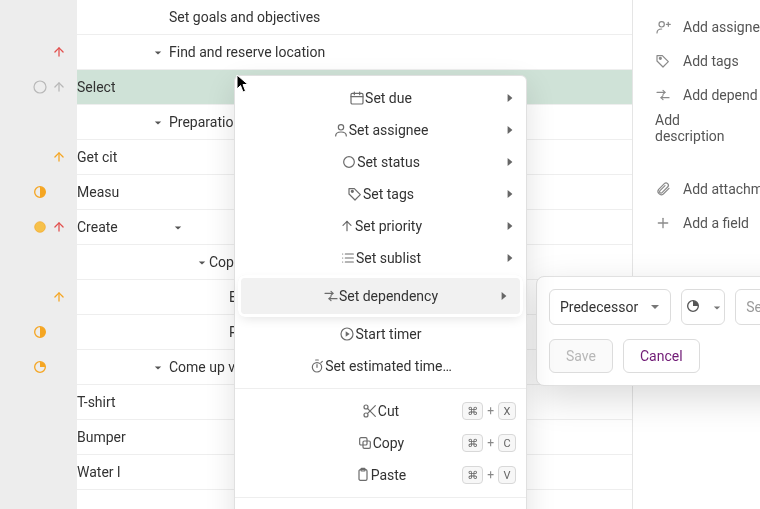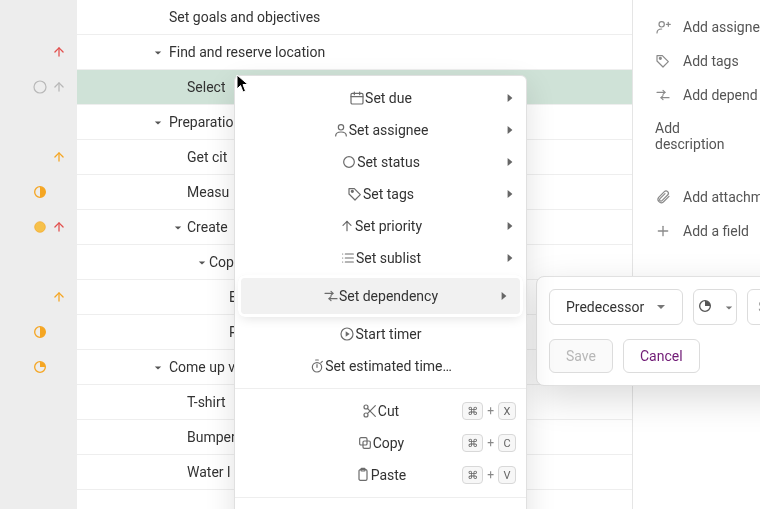--- a/index.html
+++ b/index.html
@@ -35,21 +35,21 @@
     height: 35px;
     display: flex;
     align-items: center;
     padding-left: 0;
     border-bottom: 1px solid #eee;
   }
   .task-row.highlighted {
     background: #cfe2d7;
   }
   .indent-0 .label { margin-left: 92px; }
-  .indent-1 .label { margin-left: 110px; }
+  .indent-1 .label { }
   .indent-2 .label { margin-left: 132px; }
   .label { color: #333; white-space: nowrap; overflow: hidden; }
   .caret {
     position: absolute;
     width: 10px;
     height: 10px;
     display: flex;
     align-items: center;
     justify-content: center;
     color: #555;
@@ -94,21 +94,21 @@
   .side-item {
     display: flex;
     align-items: center;
     gap: 12px;
     height: 34px;
     color: #555;
     white-space: nowrap;
   }
   .side-item .icon { width: 16px; height: 16px; color: #8a8a8a; flex: 0 0 16px; display:flex; align-items:center; justify-content:center; }
   .side-item span.text { color: #555; }
-  .side-desc { margin-top: 8px; color: #555; }
+  .side-desc { color: #555; }
   
   .ctx-menu {
     position: absolute;
     left: 234px;
     top: 75px;
     width: 293px;
     background: #fff;
     border: 1px solid #e0e0e0;
     border-radius: 6px;
     box-shadow: 0 10px 30px rgba(0,0,0,0.12);
@@ -184,21 +184,21 @@
     gap: 10px;
     align-items: center;
   }
   .select-box {
     display: flex;
     align-items: center;
     gap: 8px;
     height: 36px;
     border: 1px solid #dcdcdc;
     border-radius: 6px;
-    padding: 0 16px;
+    padding: 0 10px;
     color: #333;
     background: #fff;
   }
   .select-box .caret-down { margin-left: 4px; color: #777; }
   .select-box.small { width: 44px; justify-content: center; padding: 0 6px; }
   .search-box {
     flex: 1;
     display: flex;
     align-items: center;
     height: 36px;

